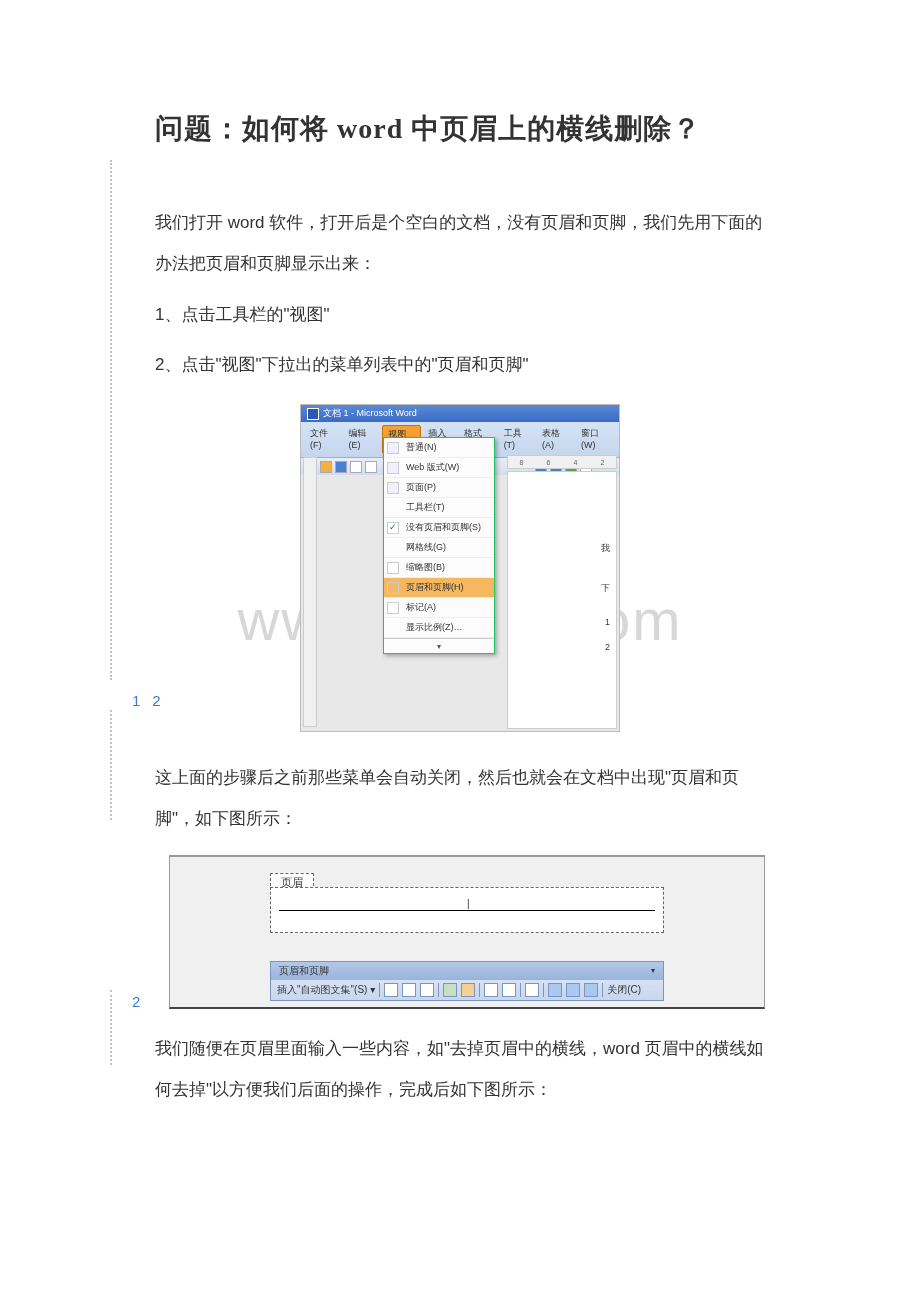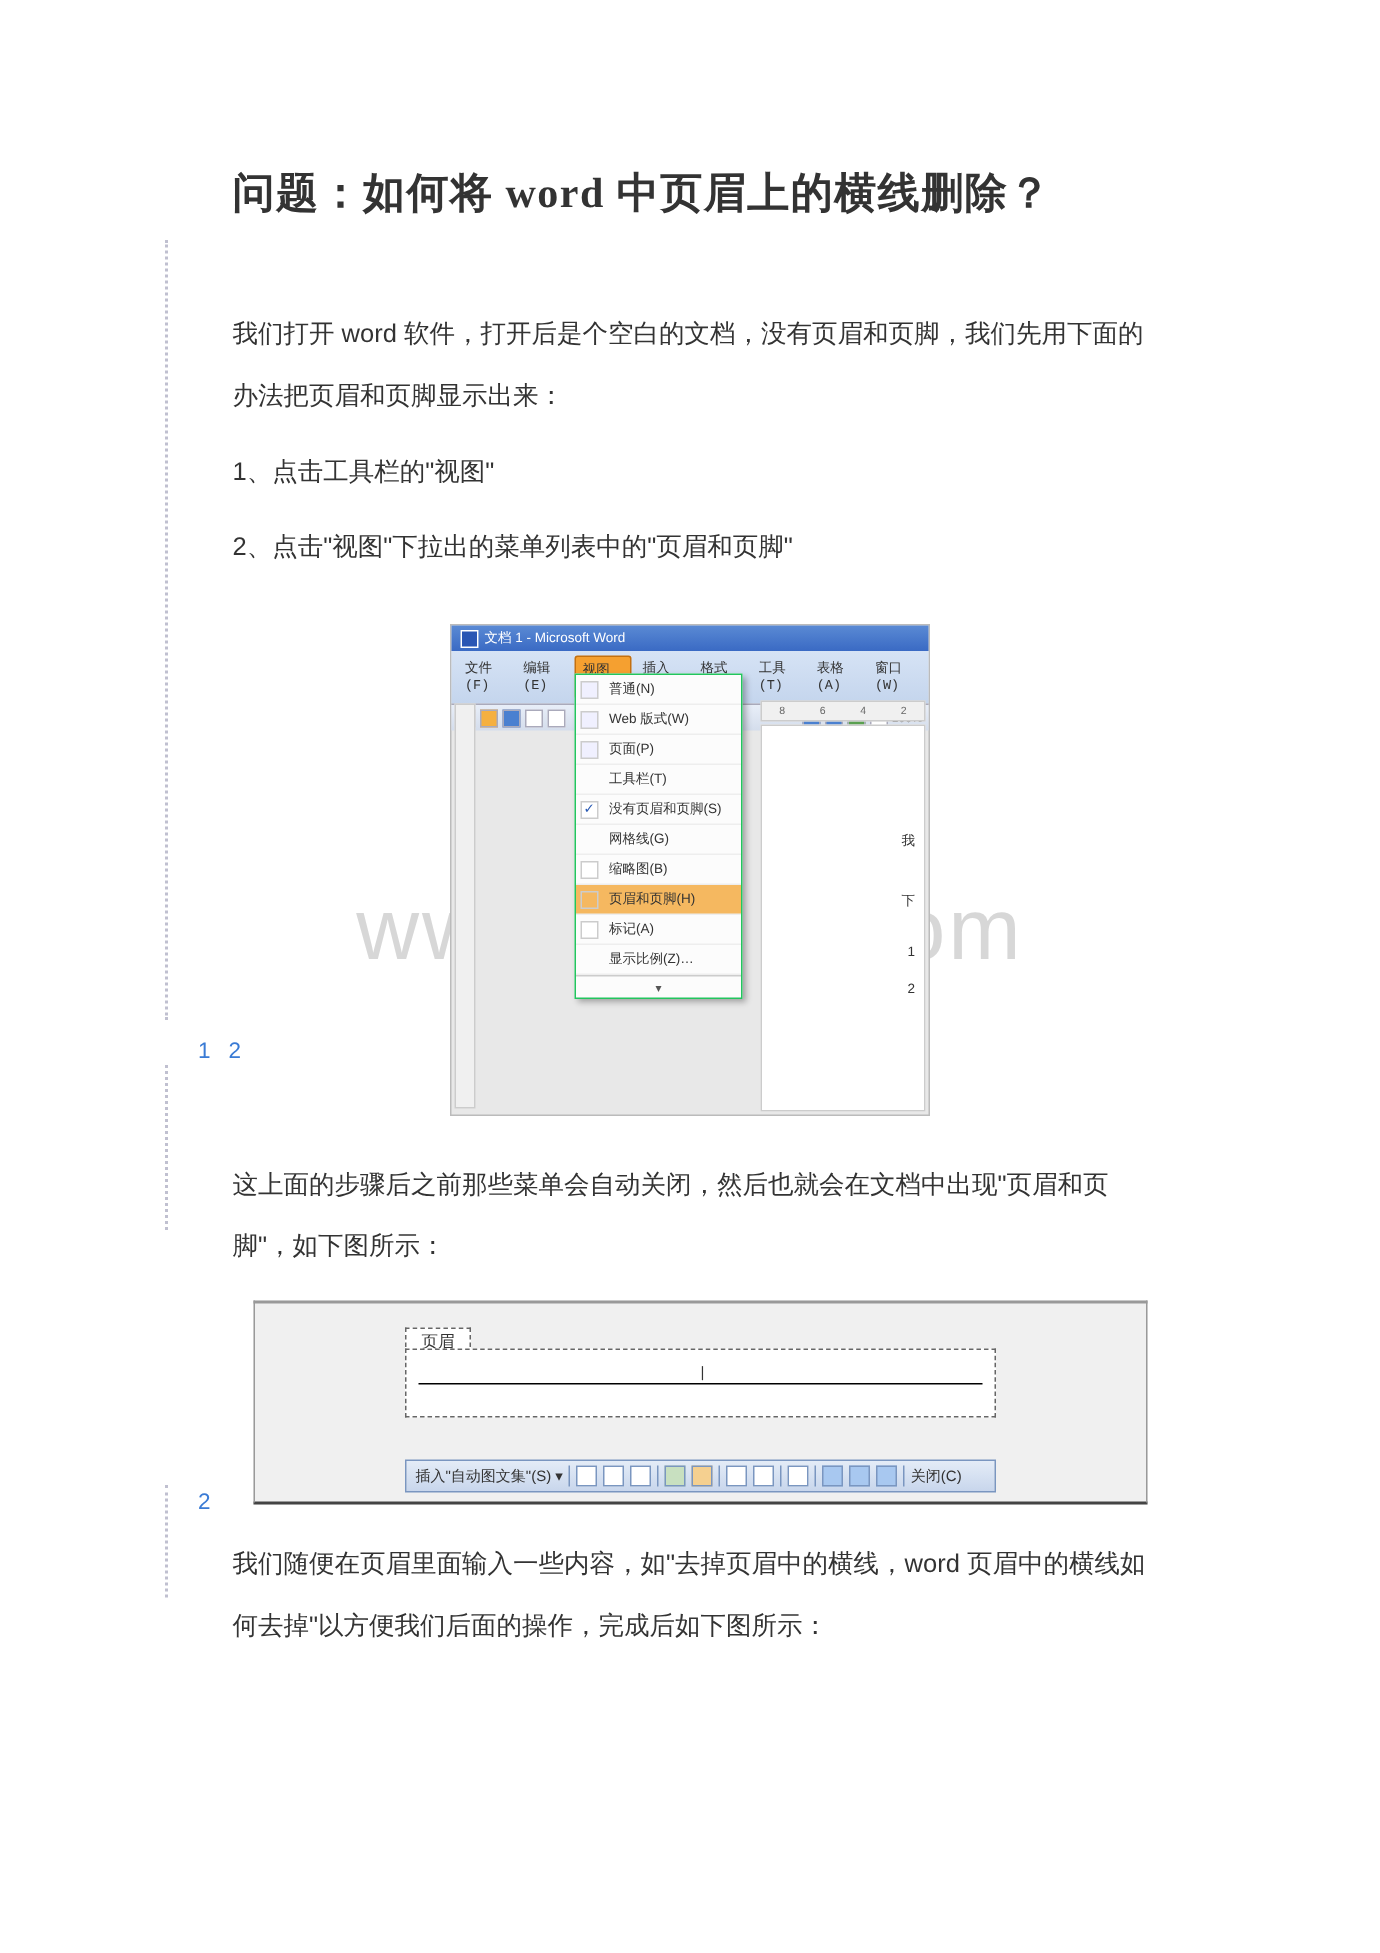--- a/index.html
+++ b/index.html
@@ -47,21 +47,21 @@
       font-size: 15px;
       display: flex;
       gap: 12px;
     }
     .step-num-row { top: 692px; }
     .step-num-2 { top: 993px; }
     
     .word-menu-screenshot {
       width: 320px;
       height: 328px;
-      margin: 30px auto 10px auto;
+      margin: 18px auto 10px auto;
       background: #e8e8e8;
       border: 1px solid #bbb;
       position: relative;
       font-size: 9px;
     }
     .word-title-bar {
       background: linear-gradient(#5a8ad4, #3a6ac4);
       color: #fff;
       padding: 2px 6px;
       font-size: 9px;
@@ -79,21 +79,20 @@
     }
     .menu-bar {
       background: linear-gradient(#d6e3f5, #c4d5ed);
       padding: 3px 4px;
       display: flex;
       gap: 2px;
       font-size: 9px;
     }
     .menu-item {
       padding: 2px 5px;
-      font-family: Liberation Mono, monospace;
     }
     .menu-item.active {
       background: #f5a030;
       border: 1px solid #c47010;
       border-radius: 2px;
     }
     .toolbar-row {
       background: linear-gradient(#e8eef8, #d4ddec);
       height: 18px;
       display: flex;
@@ -406,20 +405,23 @@
 
   <div class="header-screenshot">
     <div class="header-box">
       <div class="header-label-tab">页眉</div>
       <div class="header-dashed-box">
         <div class="header-cursor">|</div>
         <div class="header-line"></div>
       </div>
     </div>
     <div class="footer-toolbar">
+      <div class="ft-title">
+        <span>页眉和页脚</span>
+      </div>
       <div class="ft-row">
         <span>插入"自动图文集"(S) ▾</span>
         <span class="ft-sep"></span>
         <span class="ft-icon"></span>
         <span class="ft-icon"></span>
         <span class="ft-icon"></span>
         <span class="ft-sep"></span>
         <span class="ft-icon g"></span>
         <span class="ft-icon o"></span>
         <span class="ft-sep"></span>

